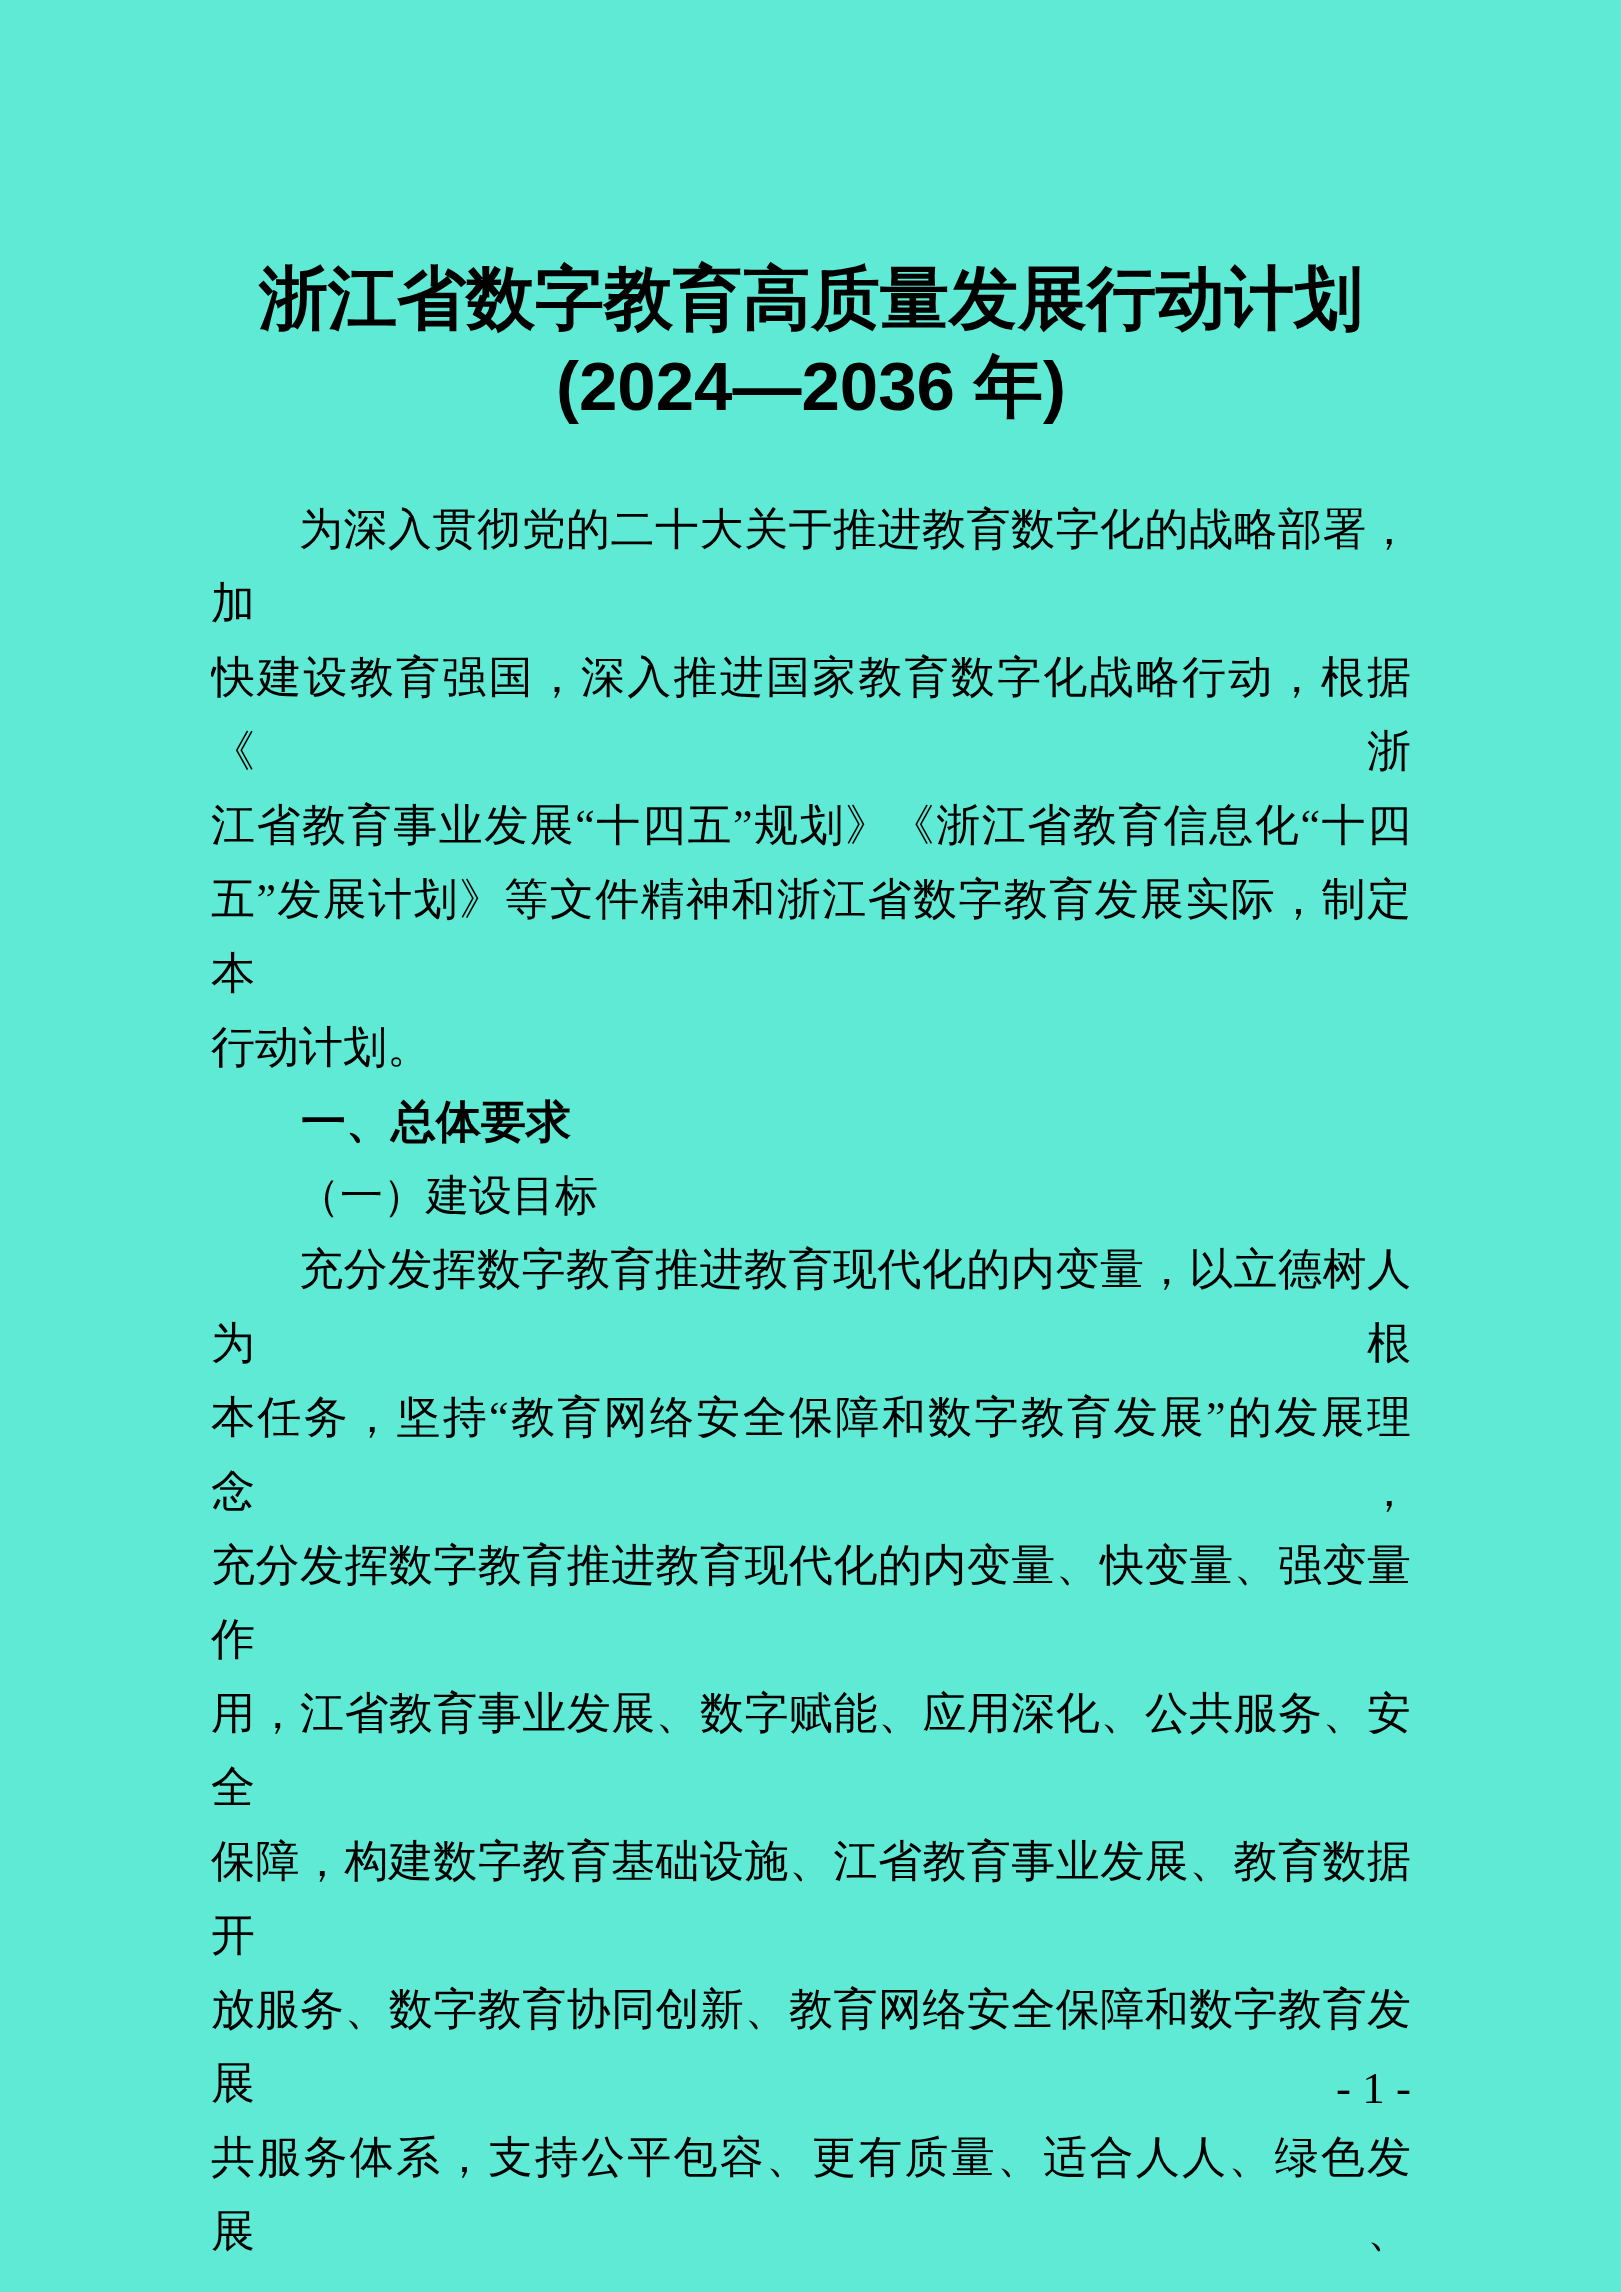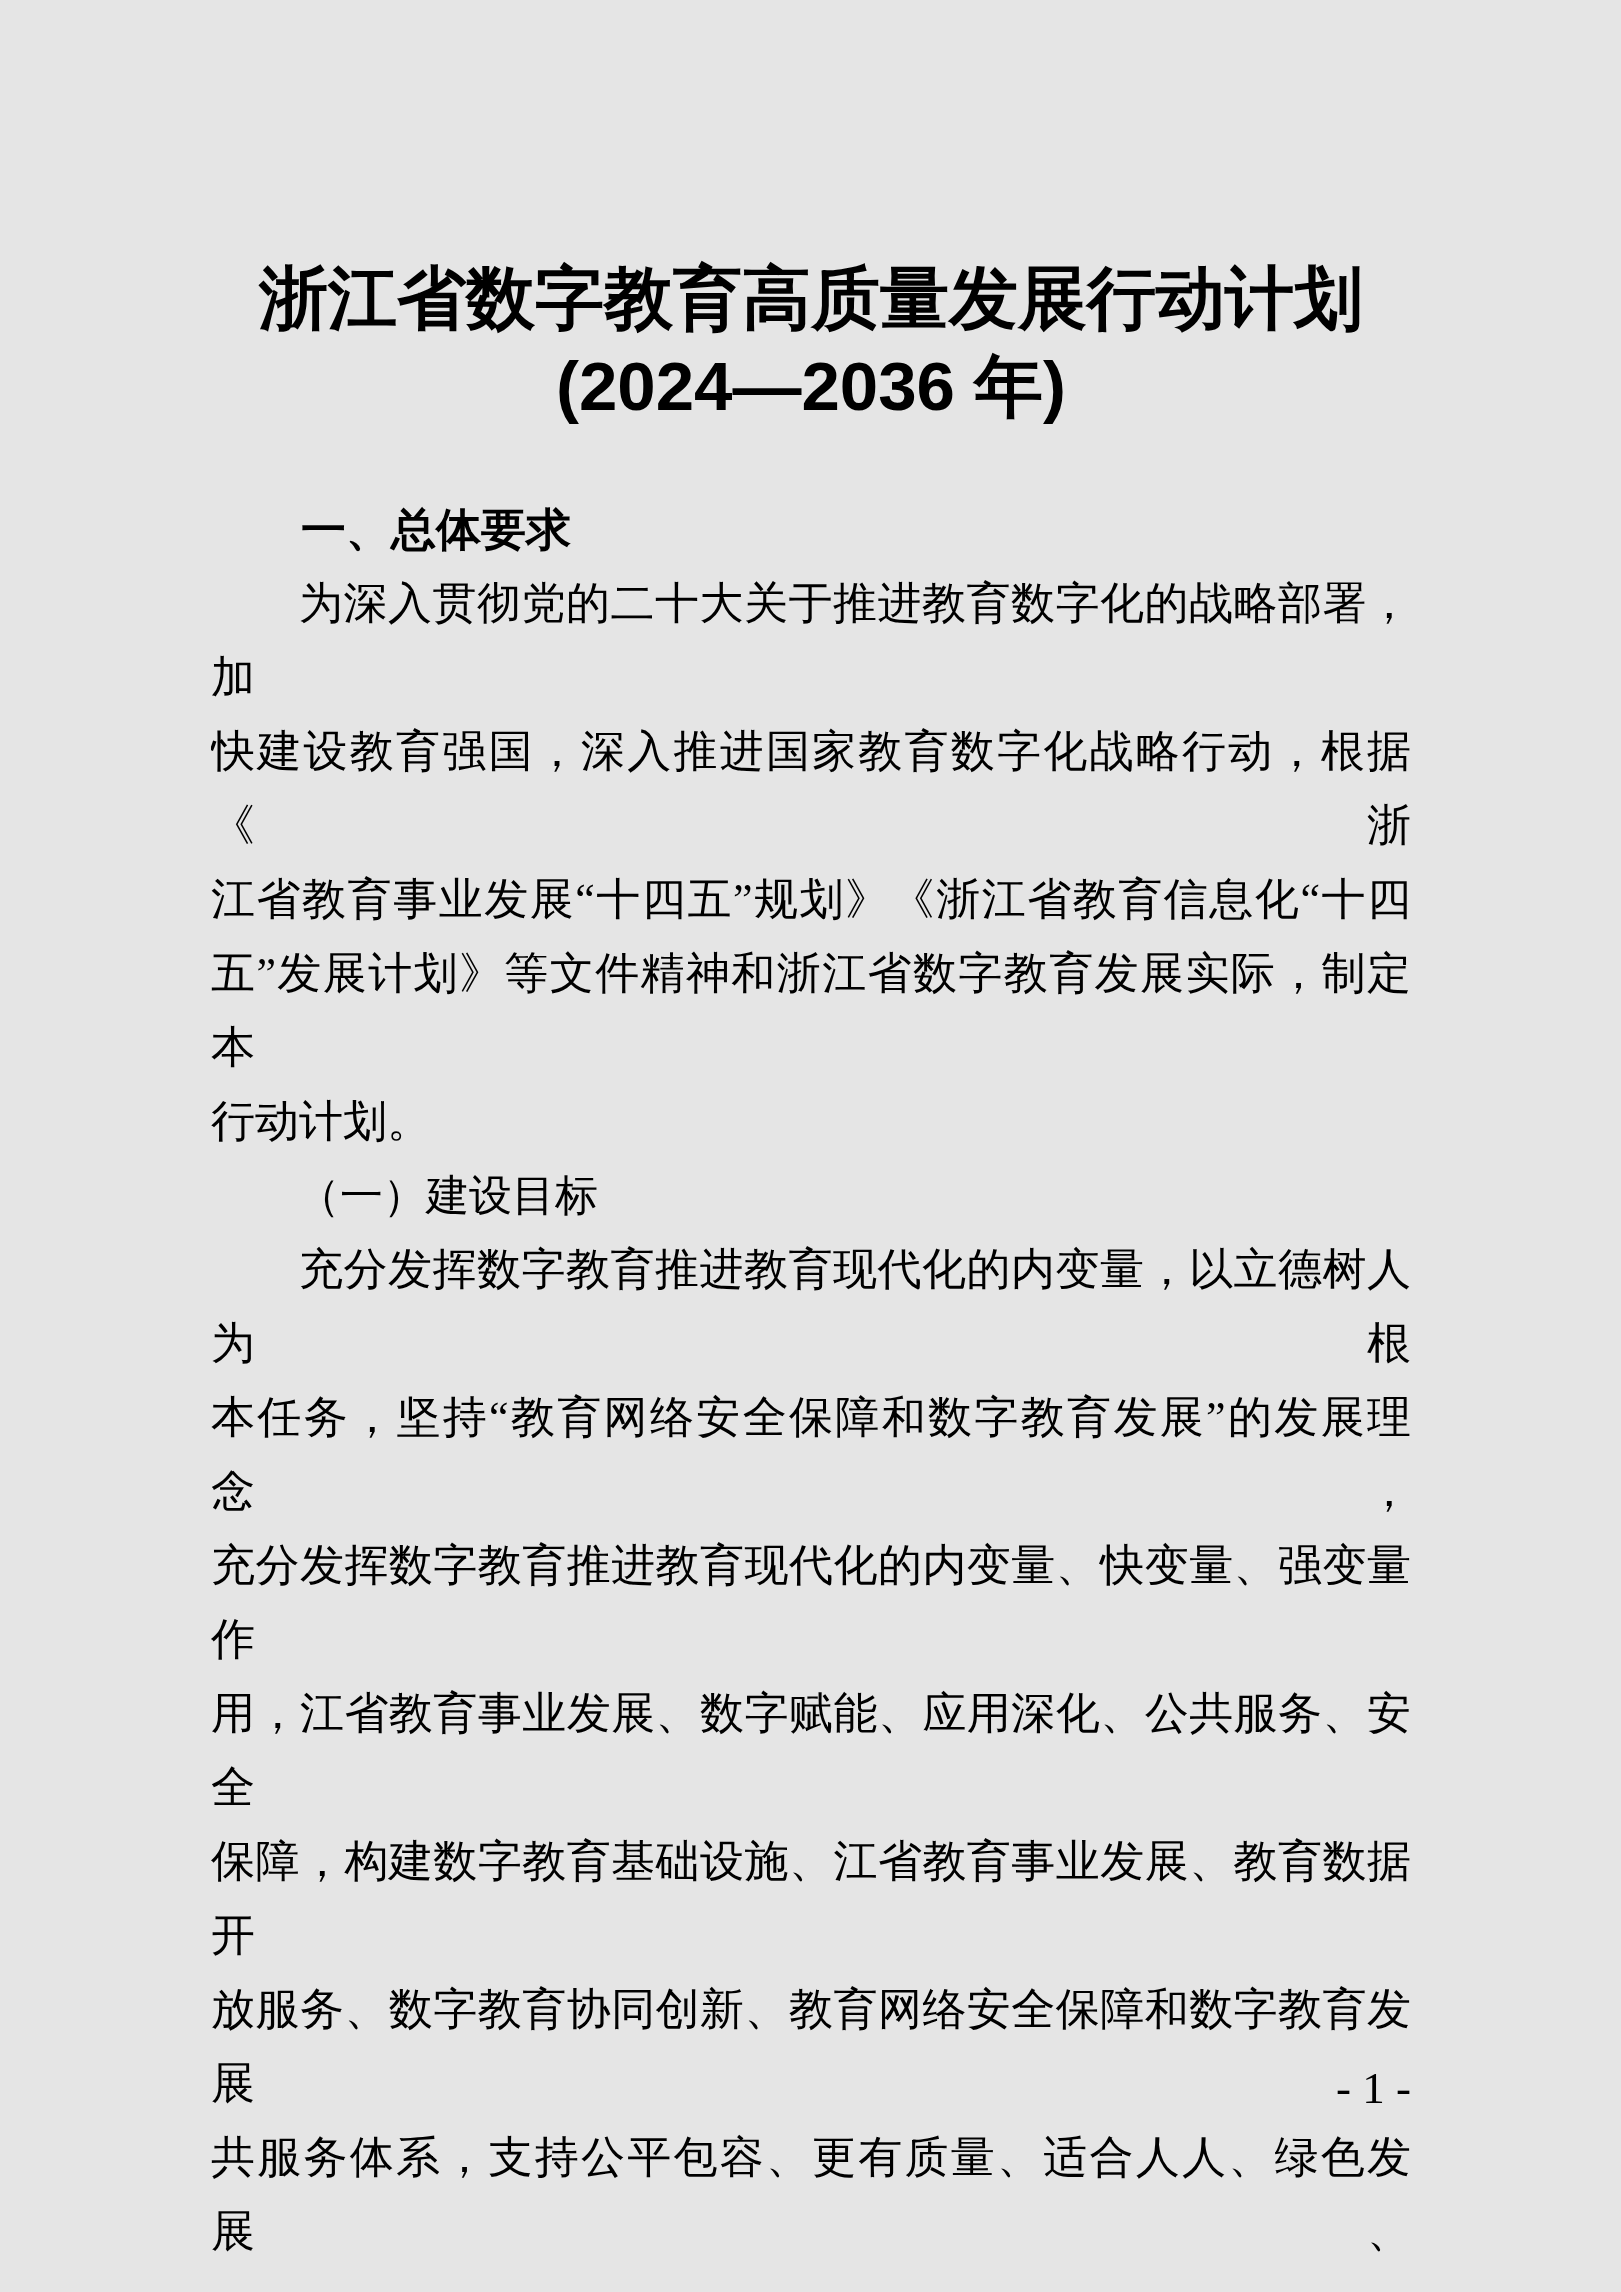--- a/index.html
+++ b/index.html
@@ -1,21 +1,21 @@
 <!DOCTYPE html>
 <html><head>
 <meta charset="utf-8">
 <style>
   html, body { margin: 0; padding: 0; background: #ffffff; }
 
   .doc-page {
     position: relative;
     width: 1621px;
     height: 2293px;
-    background: #e5e5e5;
+    background: #5eead4;
     color: #000000;
     box-sizing: border-box;
     padding: 255px 210px 0 211px;
     overflow: hidden;
     font-family: "Liberation Serif", serif;
   }
 
   .doc-title {
     font-family: "Liberation Sans", sans-serif;
     font-weight: bold;
@@ -74,29 +74,29 @@
 </head>
 <body>
 
 <div class="doc-page">
   <div class="doc-title">
     <div>浙江省数字教育高质量发展行动计划</div>
     <div>(2024—2036 年)</div>
   </div>
 
   <div class="doc-body">
-      <div class="block heading1">
-        <div class="line plain">一、总体要求</div>
-      </div>
       <div class="block paragraph">
         <div class="line first">为深入贯彻党的二十大关于推进教育数字化的战略部署，加</div>
         <div class="line">快建设教育强国，深入推进国家教育数字化战略行动，根据《浙</div>
         <div class="line">江省教育事业发展“十四五”规划》《浙江省教育信息化“十四</div>
         <div class="line">五”发展计划》等文件精神和浙江省数字教育发展实际，制定本</div>
         <div class="line plain-last">行动计划。</div>
+      </div>
+      <div class="block heading1">
+        <div class="line plain">一、总体要求</div>
       </div>
       <div class="block heading2">
         <div class="line plain">（一）建设目标</div>
       </div>
       <div class="block paragraph">
         <div class="line first">充分发挥数字教育推进教育现代化的内变量，以立德树人为根</div>
         <div class="line">本任务，坚持“教育网络安全保障和数字教育发展”的发展理念，</div>
         <div class="line">充分发挥数字教育推进教育现代化的内变量、快变量、强变量作</div>
         <div class="line">用，江省教育事业发展、数字赋能、应用深化、公共服务、安全</div>
         <div class="line">保障，构建数字教育基础设施、江省教育事业发展、教育数据开</div>

